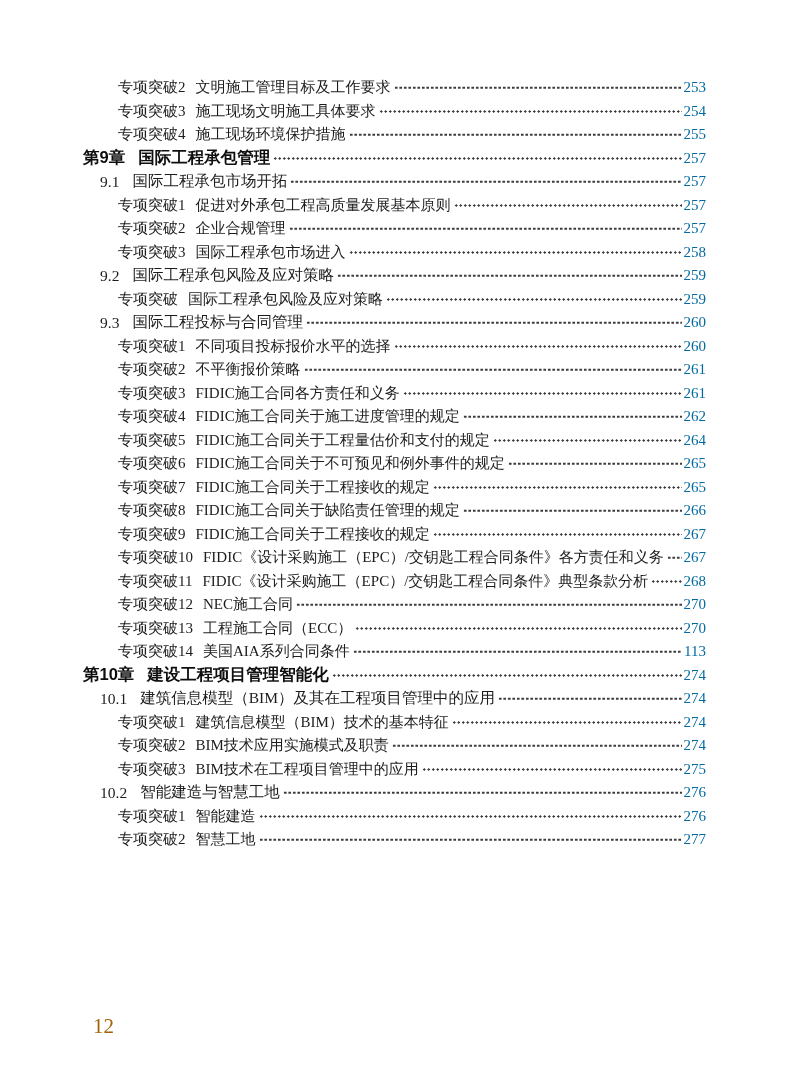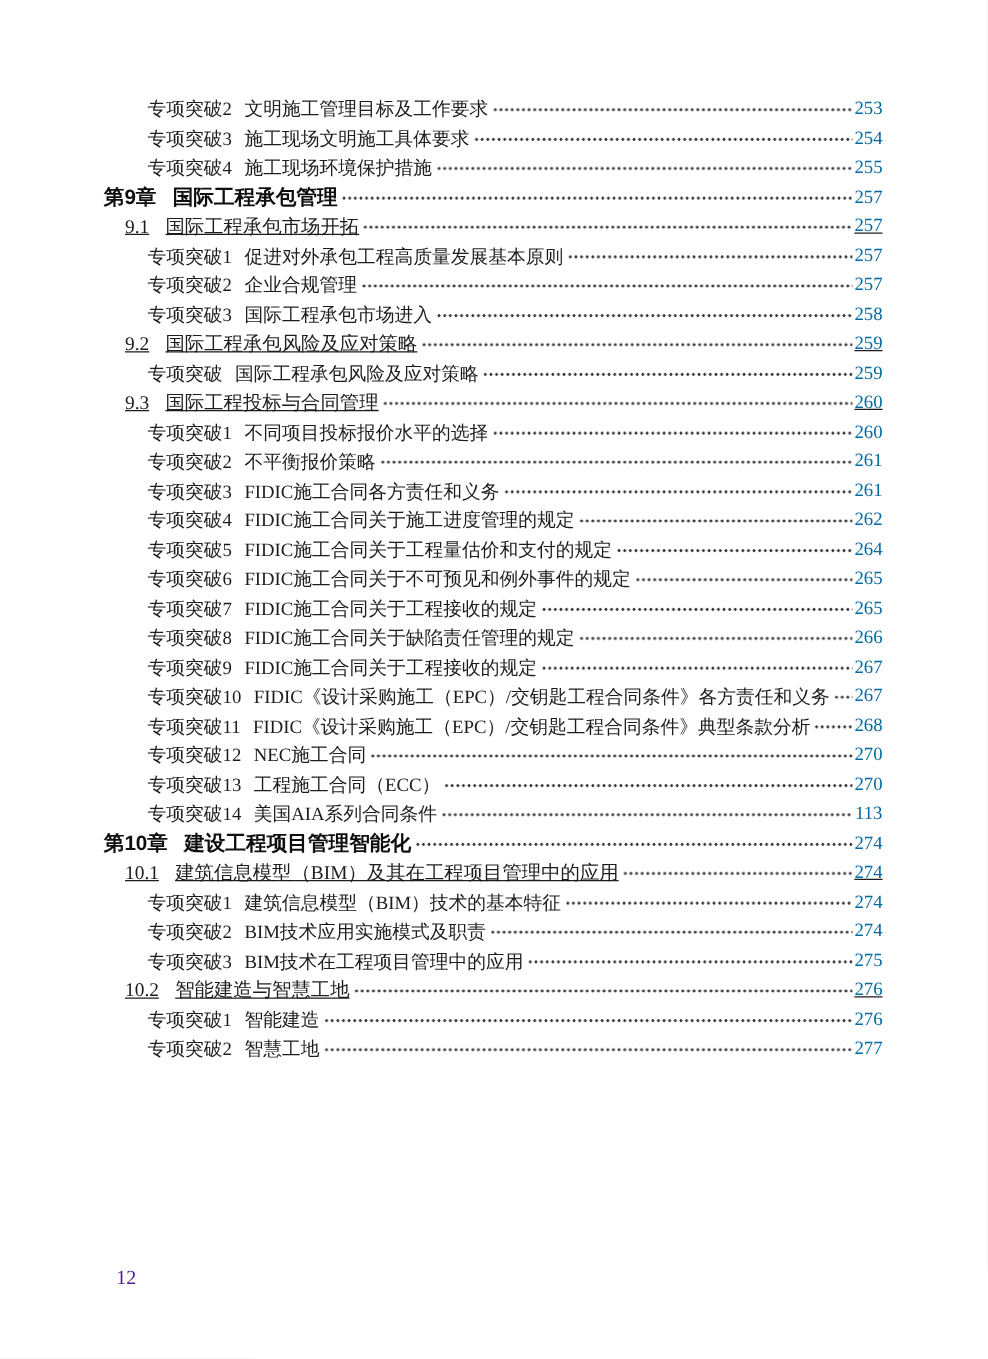--- a/index.html
+++ b/index.html
@@ -18,21 +18,21 @@
     left: 83px; top: 76px;
     width: 623px;
   }
   .toc-row {
     display: flex;
     align-items: center;
     height: 23.5px;
     white-space: nowrap;
   }
   .level-special { padding-left: 35px; font-size: 15px; }
-  .level-section { padding-left: 17px; font-size: 15.5px; text-decoration: underline; }
+  .level-section { padding-left: 17px; font-size: 15.5px; }
   .level-chapter {
     padding-left: 0;
     font-size: 16.5px;
     font-weight: 700;
     font-family: "Liberation Sans", "DejaVu Sans", sans-serif;
     color: #0e0e0e;
     justify-content: space-between;
   }
   .num { flex: 0 0 auto; }
   .level-special .num { margin-right: 10px; }
@@ -52,22 +52,22 @@
   .page-num {
     flex: 0 0 auto;
     font-size: 15px;
     font-weight: 400;
     font-family: "Liberation Serif", "DejaVu Serif", serif;
     color: #0369a1;
   }
   .footer-num {
     position: absolute;
     left: 93px; top: 1014px;
-    font-size: 16px;
-    color: #4c1d95;
+    font-size: 21px;
+    color: #a16207;
   }
 </style>
 </head>
 <body>
 
 <div class="page">
   <div class="toc">
   <div class="toc-row level-special">
     <span class="num">专项突破2</span>
     <span class="title">文明施工管理目标及工作要求</span>

